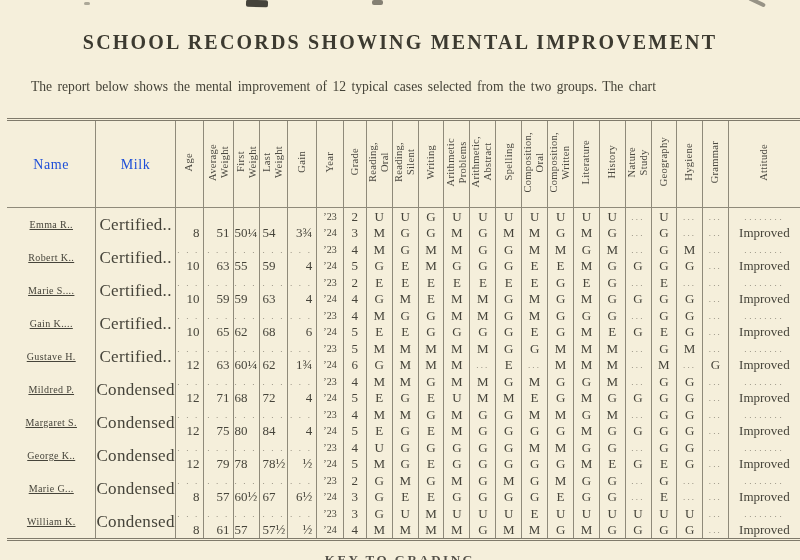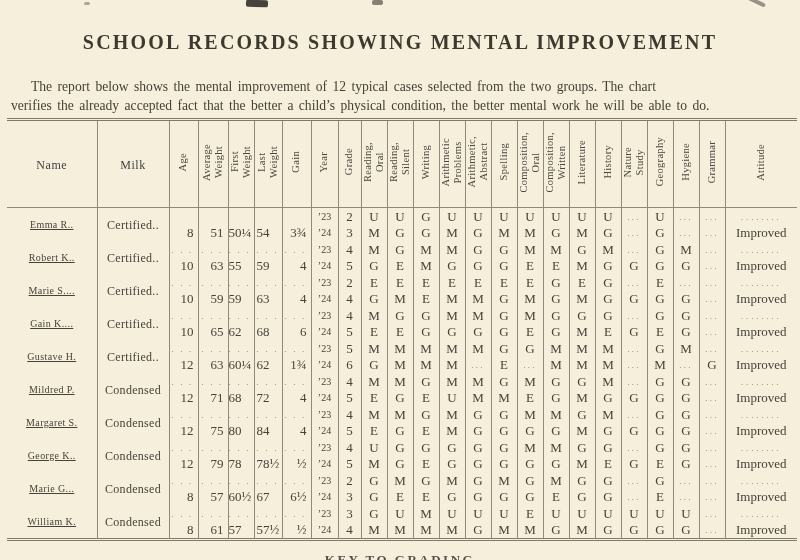--- a/index.html
+++ b/index.html
@@ -24,30 +24,30 @@
     position:absolute;left:7px;top:118px;
     border-collapse:collapse;table-layout:fixed;
     border-top:3px double #7f7a6b;border-bottom:3px double #7f7a6b;
   }
   th,td{border-left:1px solid #8f8a7a;padding:0;}
   th:first-child,td:first-child{border-left:none;}
   thead th{
     height:86px;border-bottom:1px solid #8f8a7a;
     font-weight:normal;vertical-align:middle;text-align:center;
   }
-  .horiz{font-size:12px;letter-spacing:.6px;color:#404040;text-align:center;}
+  .horiz{font-size:14px;letter-spacing:.6px;color:#1d4ed8;text-align:center;}
   .vert{
     display:inline-block;writing-mode:vertical-rl;transform:rotate(180deg);
     white-space:pre-line;font-size:10.5px;line-height:1.18;letter-spacing:.3px;color:#4a4840;
   }
   tbody td{height:33px;vertical-align:middle;text-align:center;font-size:13px;}
   .line{display:block;height:16px;line-height:16px;}
   .dots{font-size:9px;letter-spacing:2.2px;color:#7b7668;}
   .name-cell{font-size:10px;letter-spacing:.4px;text-decoration:underline;}
-  .milk-cell{font-size:12px;letter-spacing:.3px;}
+  .milk-cell{font-size:17px;letter-spacing:.3px;}
   .year-cell{font-size:10px;}
   .ar{text-align:right;padding-right:4px;}
   .al{text-align:left;padding-left:2px;}
   .ac{text-align:left;}
   .attitude-cell .dots{letter-spacing:2.8px;}
   .footer{
     position:absolute;top:552px;left:0;width:100%;text-align:center;
     font-size:13px;font-weight:bold;letter-spacing:2.5px;color:#55524a;
   }
 </style>
@@ -57,21 +57,20 @@
 <div class="page">
   <div class="smudge s1"></div>
   <div class="smudge s2"></div>
   <div class="smudge s3"></div>
   <div class="smudge s4"></div>
 
   <h1 class="title">SCHOOL RECORDS SHOWING MENTAL IMPROVEMENT</h1>
 
   <div class="intro">
     <div class="l1">The report below shows the mental improvement of 12 typical cases selected from the two groups.  The chart</div>
-    <div class="l2">verifies the already accepted fact that the better a child’s physical condition, the better mental work he will be able to do.</div>
   </div>
 
   <table class="records">
     <colgroup>
       <col style="width:90px">
         <col style="width:72px">
         <col style="width:29px">
       <col style="width:30px">
         <col style="width:26px">
         <col style="width:28px">

